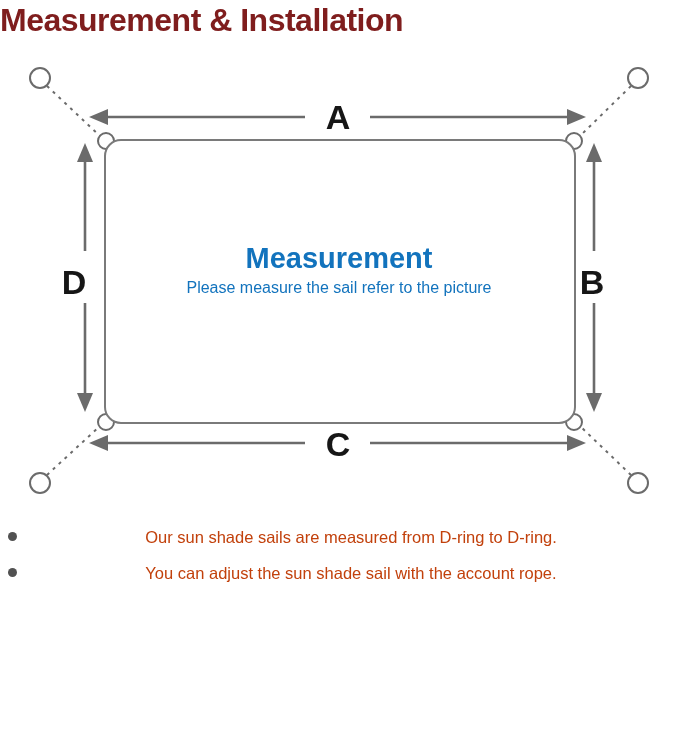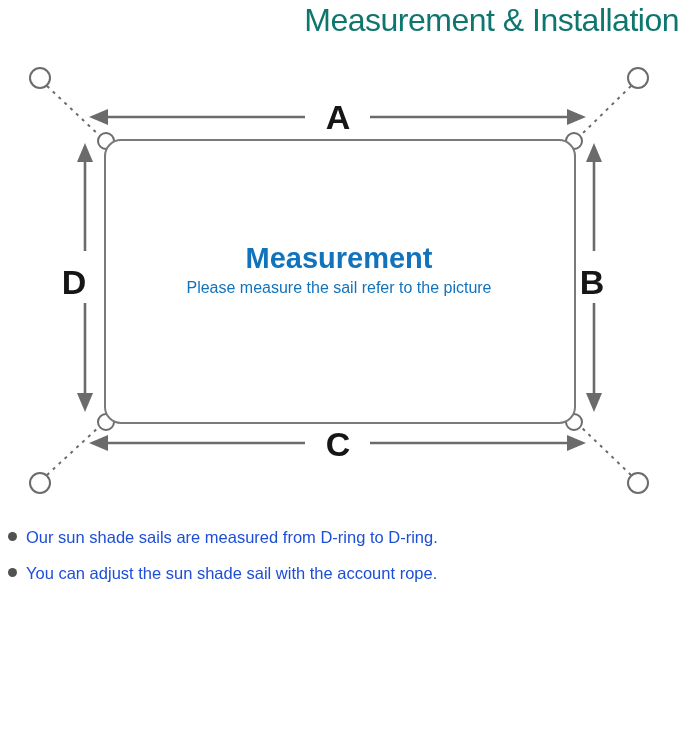--- a/index.html
+++ b/index.html
@@ -6,25 +6,25 @@
   .page{
     position:relative;
     width:679px;height:739px;
     background:#ffffff;
     overflow:hidden;
     font-family:"Liberation Sans","DejaVu Sans",sans-serif;
   }
   .page-title{
     position:absolute;top:2px;left:0;right:0;
     margin:0;
-    text-align:right;
+    text-align:left;
     font-size:32px;
-    font-weight:normal;
+    font-weight:bold;
     letter-spacing:-0.5px;
-    color:#0f766e;
+    color:#7f1d1d;
   }
   .diagram-svg{
     position:absolute;top:55px;left:0;
     width:679px;height:460px;
   }
   .diagram-svg .stroke{stroke:#6b6b6b;fill:none;}
   .diagram-svg text{font-family:"Liberation Sans","DejaVu Sans",sans-serif;}
   .side-label{font-size:34px;font-weight:bold;fill:#161616;}
   .center-heading{font-size:29px;font-weight:bold;fill:#1273bd;}
   .center-subheading{font-size:16px;fill:#1273bd;}
@@ -40,21 +40,22 @@
     flex:0 0 auto;
     width:9px;height:9px;
     margin:6px 9px 0 4px;
     border-radius:50%;
     background:#515151;
   }
   .note-text{
     width:650px;
     font-size:16.5px;
     line-height:22px;
-    color:#1d4ed8;
+    color:#c2410c;
+    text-align:center;
   }
 </style>
 </head>
 <body>
 
 <div class="page">
 
   <h1 class="page-title">Measurement &amp; Installation</h1>
 
   <svg class="diagram-svg" viewBox="0 0 679 460">

